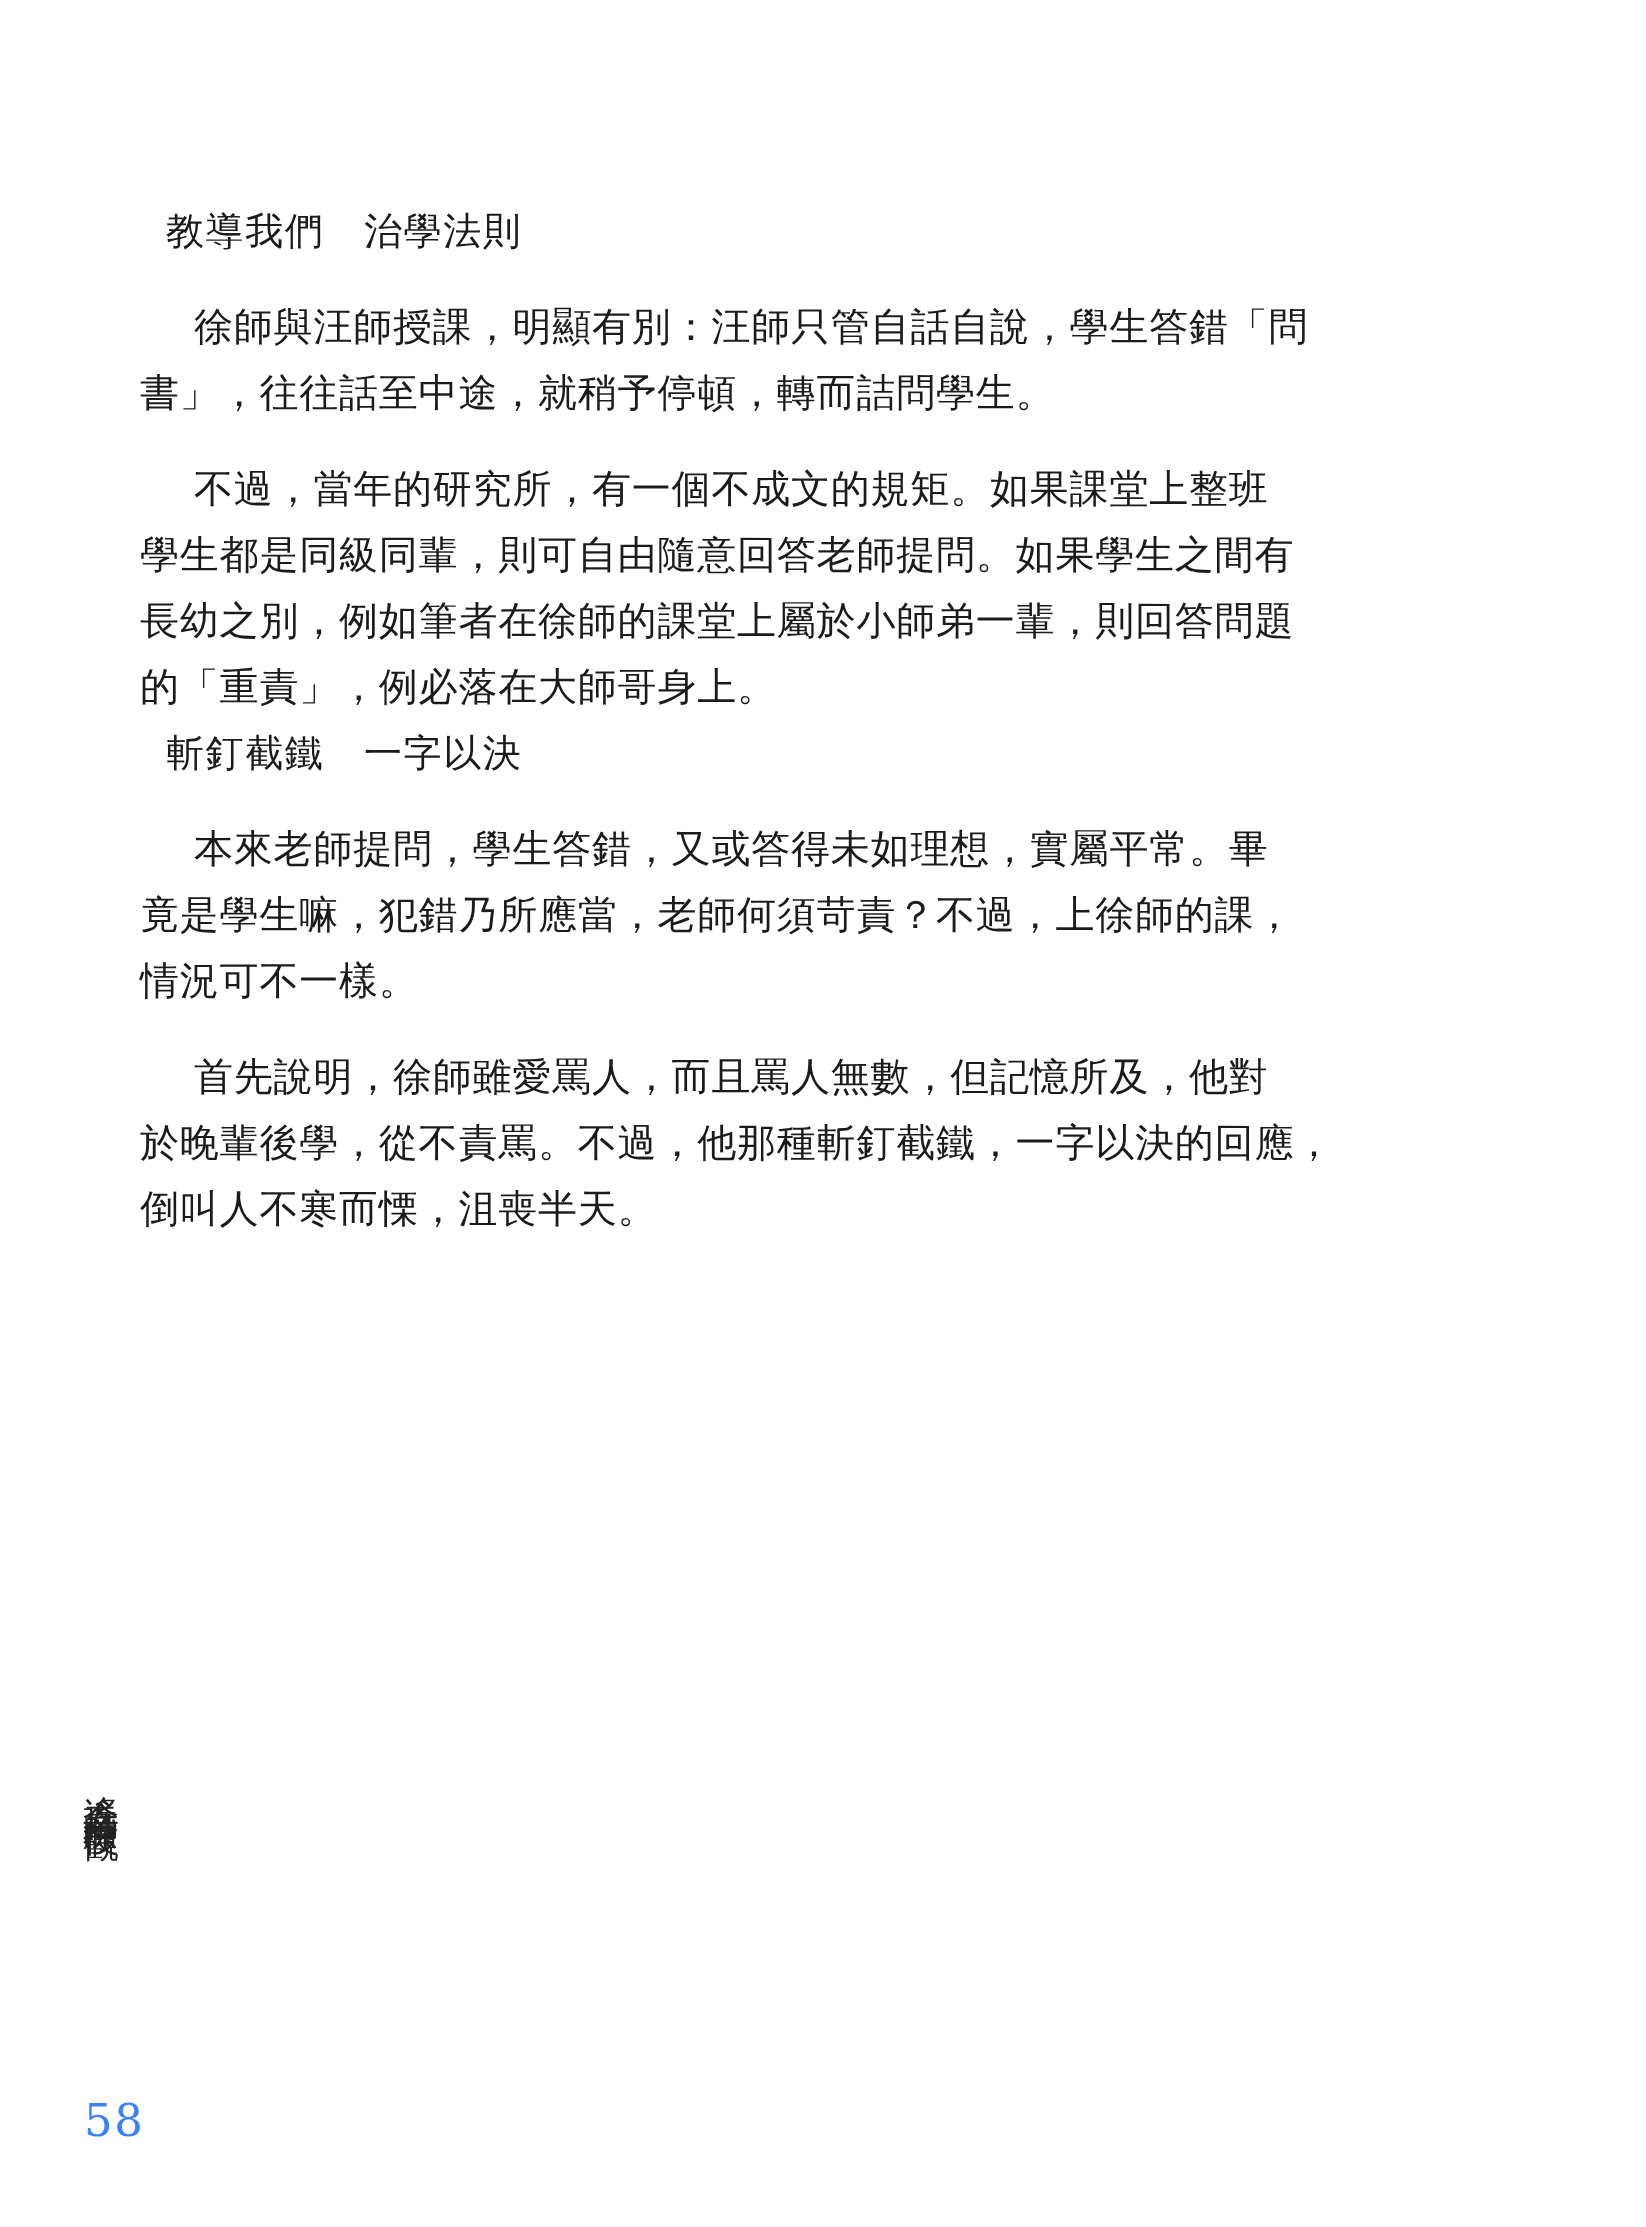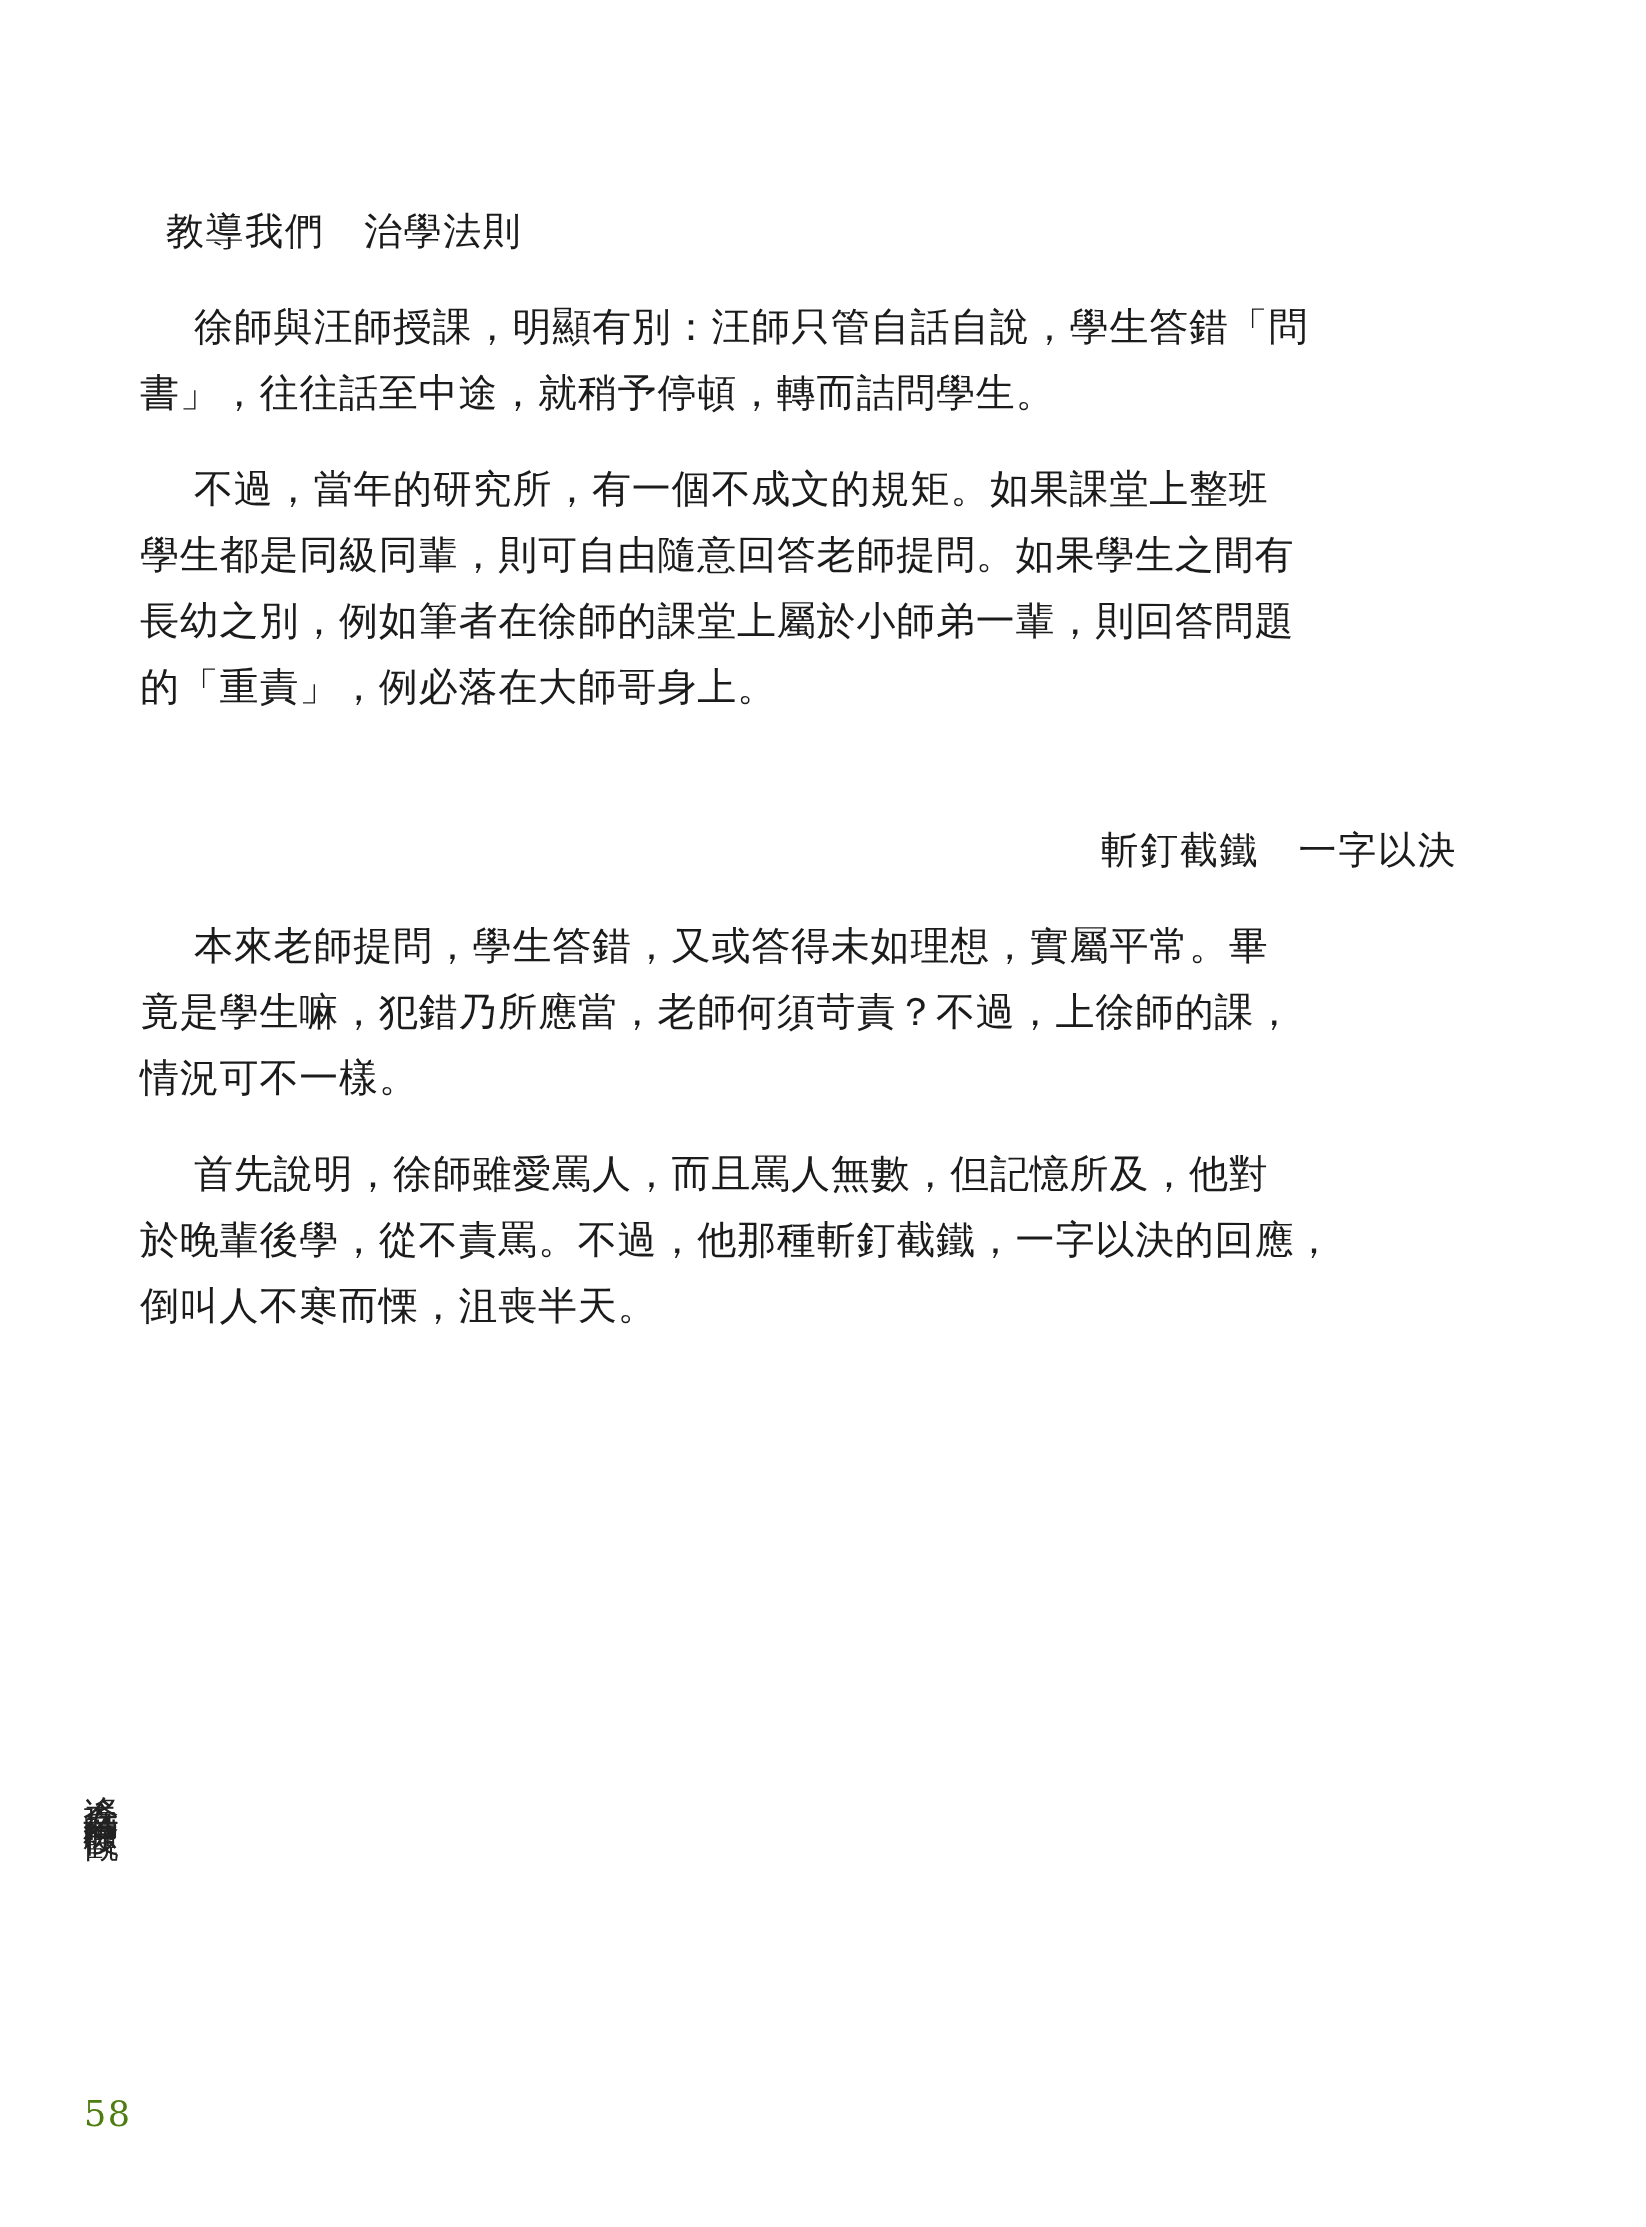--- a/index.html
+++ b/index.html
@@ -21,22 +21,20 @@
   .section-heading {
     font-size: 38px;
     font-weight: normal;
     line-height: 66px;
     letter-spacing: 1.6px;
     padding-left: 26px;
     margin: 0;
     white-space: pre-line;
   }
   .section-heading.second {
-    margin-top: 97px;
-    text-align: right;
   }
   .para {
     font-size: 39px;
     line-height: 66px;
     margin: 30px 0 0 0;
     text-indent: 54px;
     white-space: pre-line;
     letter-spacing: 0.8px;
   }
   .book-title-vertical {
@@ -48,23 +46,23 @@
     font-size: 36px;
     line-height: 48px;
     letter-spacing: 5px;
     color: #222;
     font-family: "DejaVu Serif", "Liberation Serif", serif;
   }
   .page-number {
     position: absolute;
     left: 84px;
     top: 2094px;
-    font-size: 35px;
+    font-size: 45px;
     letter-spacing: 1.6px;
-    color: #4d7c0f;
+    color: #3b82f6;
     font-family: "DejaVu Serif", "Liberation Serif", serif;
   }
 </style>
 </head>
 <body>
 
 <div class="page">
 
   <div class="content">
 

